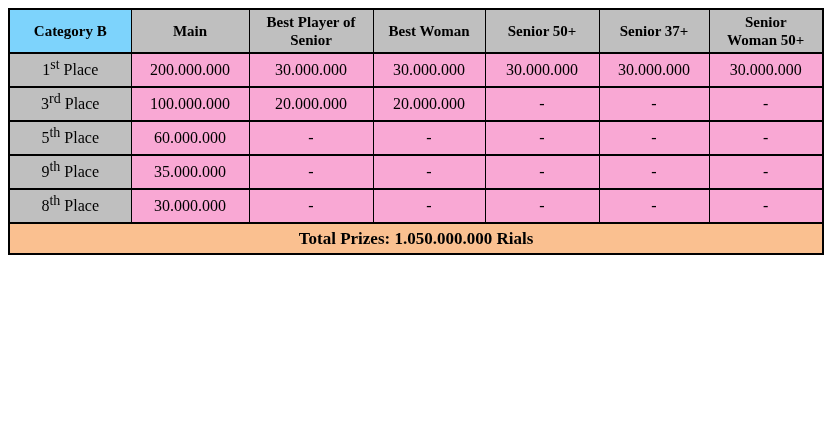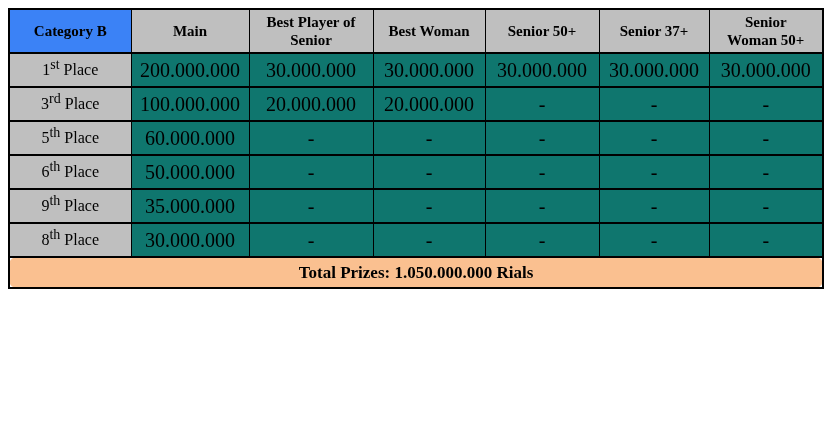--- a/index.html
+++ b/index.html
@@ -31,43 +31,42 @@
     padding: 0 2px;
     overflow: hidden;
   }
   .prize-table thead th {
     background: #bfbfbf;
     font-weight: bold;
     font-size: 15px;
     line-height: 1.2;
     height: 42px;
   }
-  .prize-table thead th.cat { background: #3b82f6; }
+  .prize-table thead th.cat { background: #7dd3fc; }
   .hline { display: block; }
   .prize-table tbody th {
     background: #bfbfbf;
     font-weight: normal;
     font-size: 16px;
     height: 32px;
   }
   .prize-table tbody td {
-    background: #0f766e;
-    font-size: 20px;
+    background: #f9a8d4;
+    font-size: 16px;
     height: 32px;
   }
   sup.ord {
     font-size: 14px;
     line-height: 0;
   }
   .prize-table tfoot td {
     background: #fac090;
     font-weight: bold;
     font-size: 17px;
     height: 29px;
-    border-radius: 8px;
   }
 </style>
 </head>
 <body>
 
 <div class="page">
   <table class="prize-table">
     <colgroup>
       <col style="width:122px">
         <col style="width:118px">
@@ -131,29 +130,20 @@
       <tr>
         <th class="place"><span>5</span><sup class="ord">th</sup> <span>Place</span></th>
         <td>60.000.000</td>
         <td>-</td>
         <td>-</td>
         <td>-</td>
         <td>-</td>
         <td>-</td>
       </tr>
       <tr>
-        <th class="place"><span>6</span><sup class="ord">th</sup> <span>Place</span></th>
-        <td>50.000.000</td>
-        <td>-</td>
-        <td>-</td>
-        <td>-</td>
-        <td>-</td>
-        <td>-</td>
-      </tr>
-      <tr>
         <th class="place"><span>9</span><sup class="ord">th</sup> <span>Place</span></th>
         <td>35.000.000</td>
         <td>-</td>
         <td>-</td>
         <td>-</td>
         <td>-</td>
         <td>-</td>
       </tr>
       <tr>
         <th class="place"><span>8</span><sup class="ord">th</sup> <span>Place</span></th>

